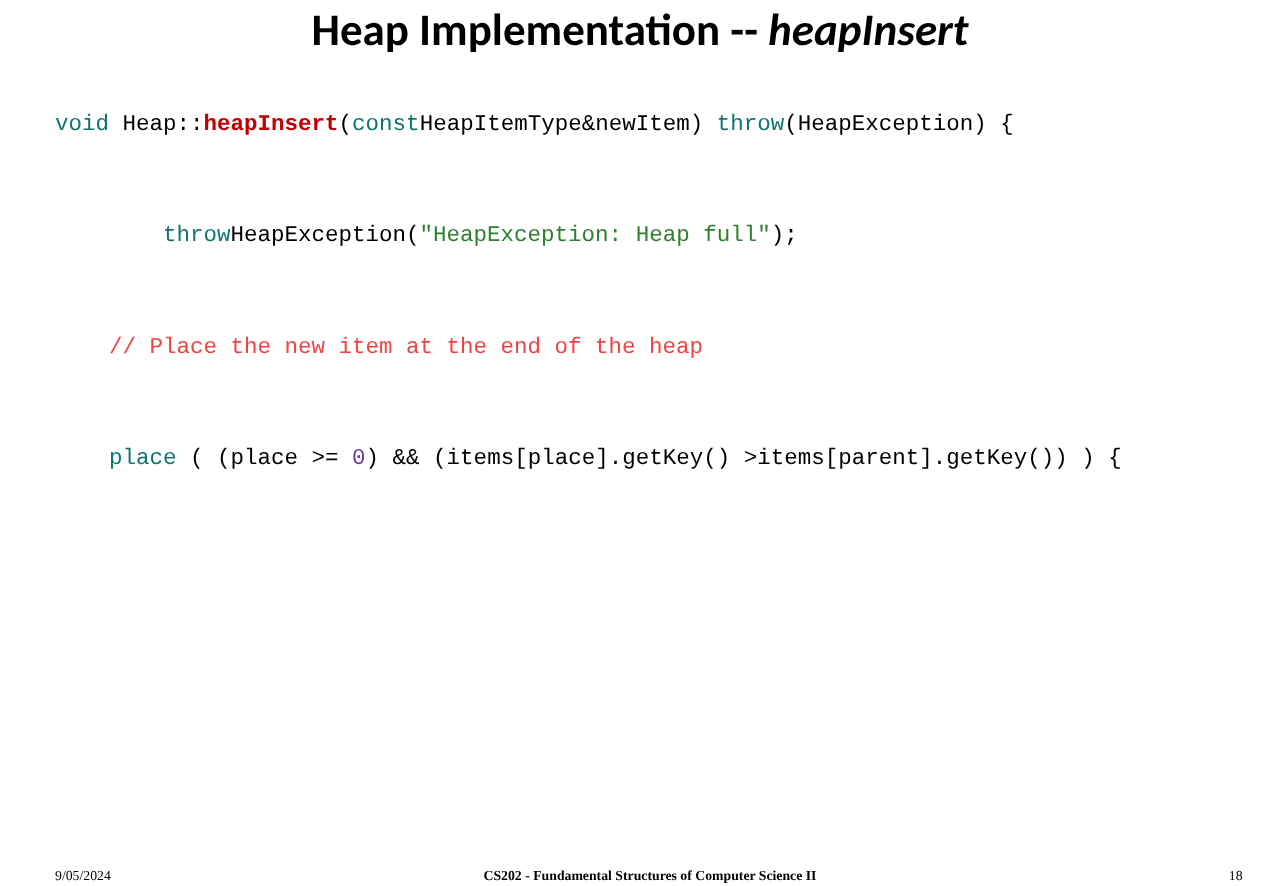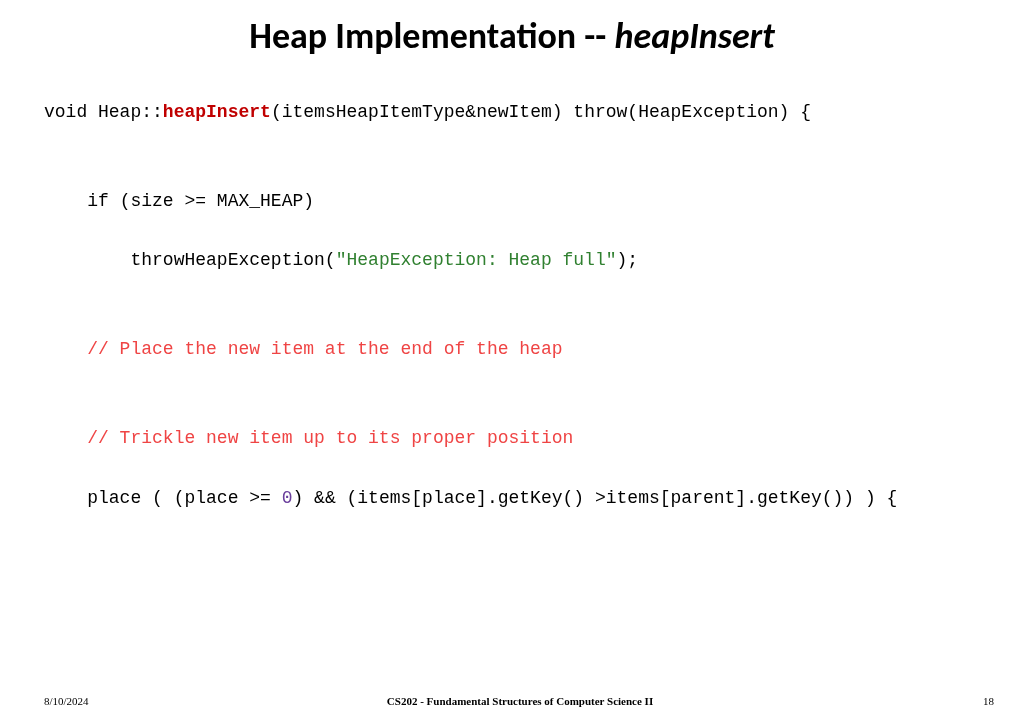--- a/index.html
+++ b/index.html
@@ -10,33 +10,33 @@
     font-family: "Courier New", monospace;
     position: relative;
     overflow: hidden;
   }
   .title {
     font-family: "Calibri", Arial, sans-serif;
     font-weight: 700;
     font-size: 36px;
     text-align: center;
     color: #000;
-    padding-top: 14px;
+    padding-top: 2px;
     padding-bottom: 10px;
   }
   .title .ital { font-style: italic; }
   .code {
     font-size: 18px;
     line-height: 1.65;
     color: #000;
     padding-left: 44px;
     padding-right: 20px;
     white-space: pre;
   }
-  .kw { color: #000000; }   
+  .kw { color: #0f766e; }   
   .fn { color: #C00000; font-weight: 700; }  
   .str { color: #308030; }  
   .cm { color: #ef4444; }   
   .num { color: #6A3E9C; }
   .footer {
     position: absolute;
     bottom: 14px;
     left: 0;
     right: 0;
     font-family: "Times New Roman", serif;
@@ -46,37 +46,35 @@
   .footer .date { position: absolute; left: 44px; }
   .footer .course { position: absolute; left: 16px; right: 0; text-align: center; font-weight: 700; }
   .footer .page { position: absolute; right: 30px; }
 </style>
 </head>
 <body>
 
 <div class="title"><span>Heap Implementation -- </span><span class="ital">heapInsert</span></div>
 
 <div class="code">
-<div><span class="kw">void</span><span> Heap::</span><span class="fn">heapInsert</span><span>(</span><span class="kw">items</span><span>HeapItemType&amp;newItem) </span><span class="kw">throw</span><span>(HeapException) {</span></div>
+<div><span class="kw">void</span><span> Heap::</span><span class="fn">heapInsert</span><span>(</span><span class="kw">const</span><span>HeapItemType&amp;newItem) </span><span class="kw">throw</span><span>(HeapException) {</span></div>
 <div></div>
-<div><span>    </span><span class="kw">if</span><span> (size &gt;= MAX_HEAP)</span></div>
 <div><span>        </span><span class="kw">throw</span><span>HeapException(</span><span class="str">"HeapException: Heap full"</span><span>);</span></div>
 <div></div>
 <div><span>    </span><span class="cm">// Place the new item at the end of the heap</span></div>
 <div></div>
-<div><span>    </span><span class="cm">// Trickle new item up to its proper position</span></div>
 <div><span>    </span><span class="kw">place</span><span> ( (place &gt;= </span><span class="num">0</span><span>) &amp;&amp; (items[place].getKey() &gt;items[parent].getKey()) ) {</span></div>
 
 
 
 <div></div>
 
 
 
 
 
 </div>
 
 <div class="footer">
-  <span class="date">8/10/2024</span>
+  <span class="date">9/05/2024</span>
   <span class="course">CS202 - Fundamental Structures of Computer Science II</span>
   <span class="page">18</span>
 </div>
 
 </body></html>

